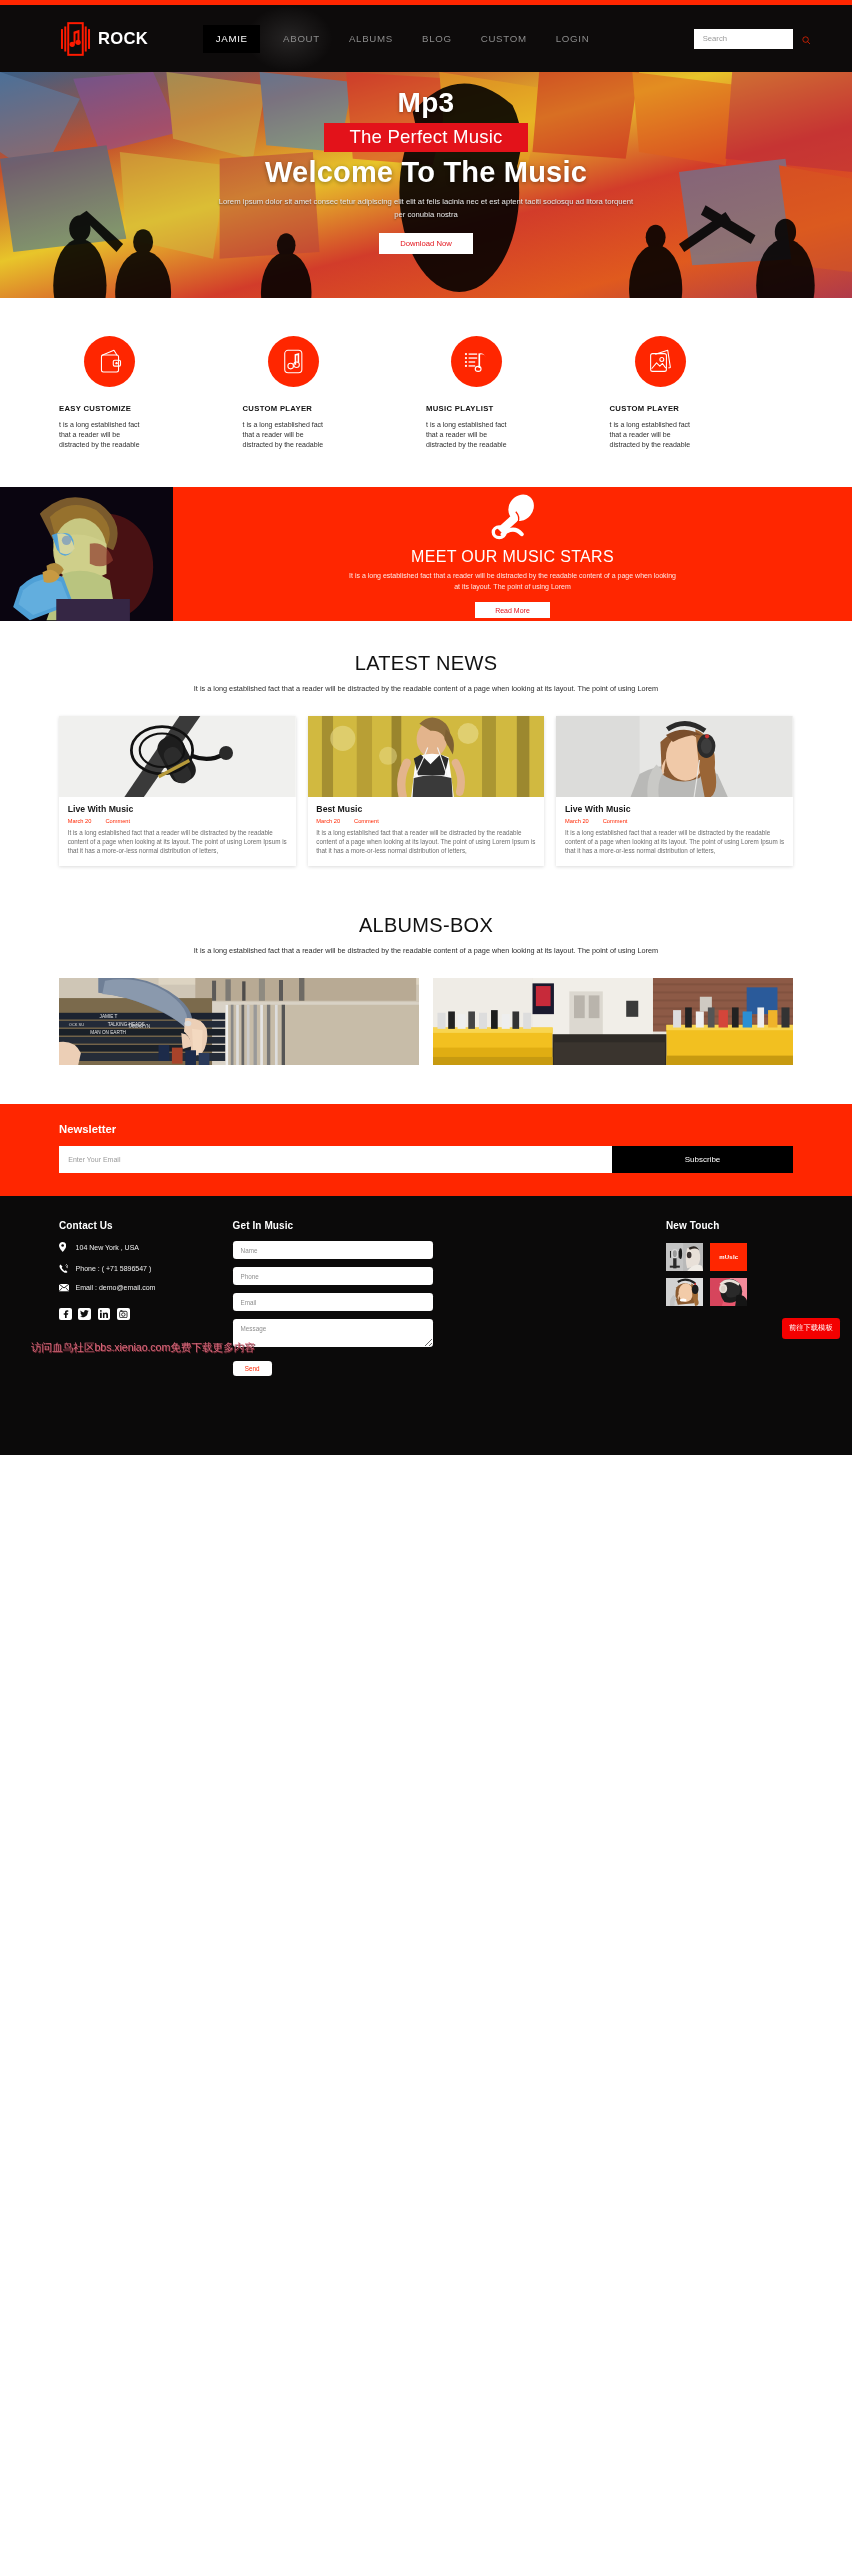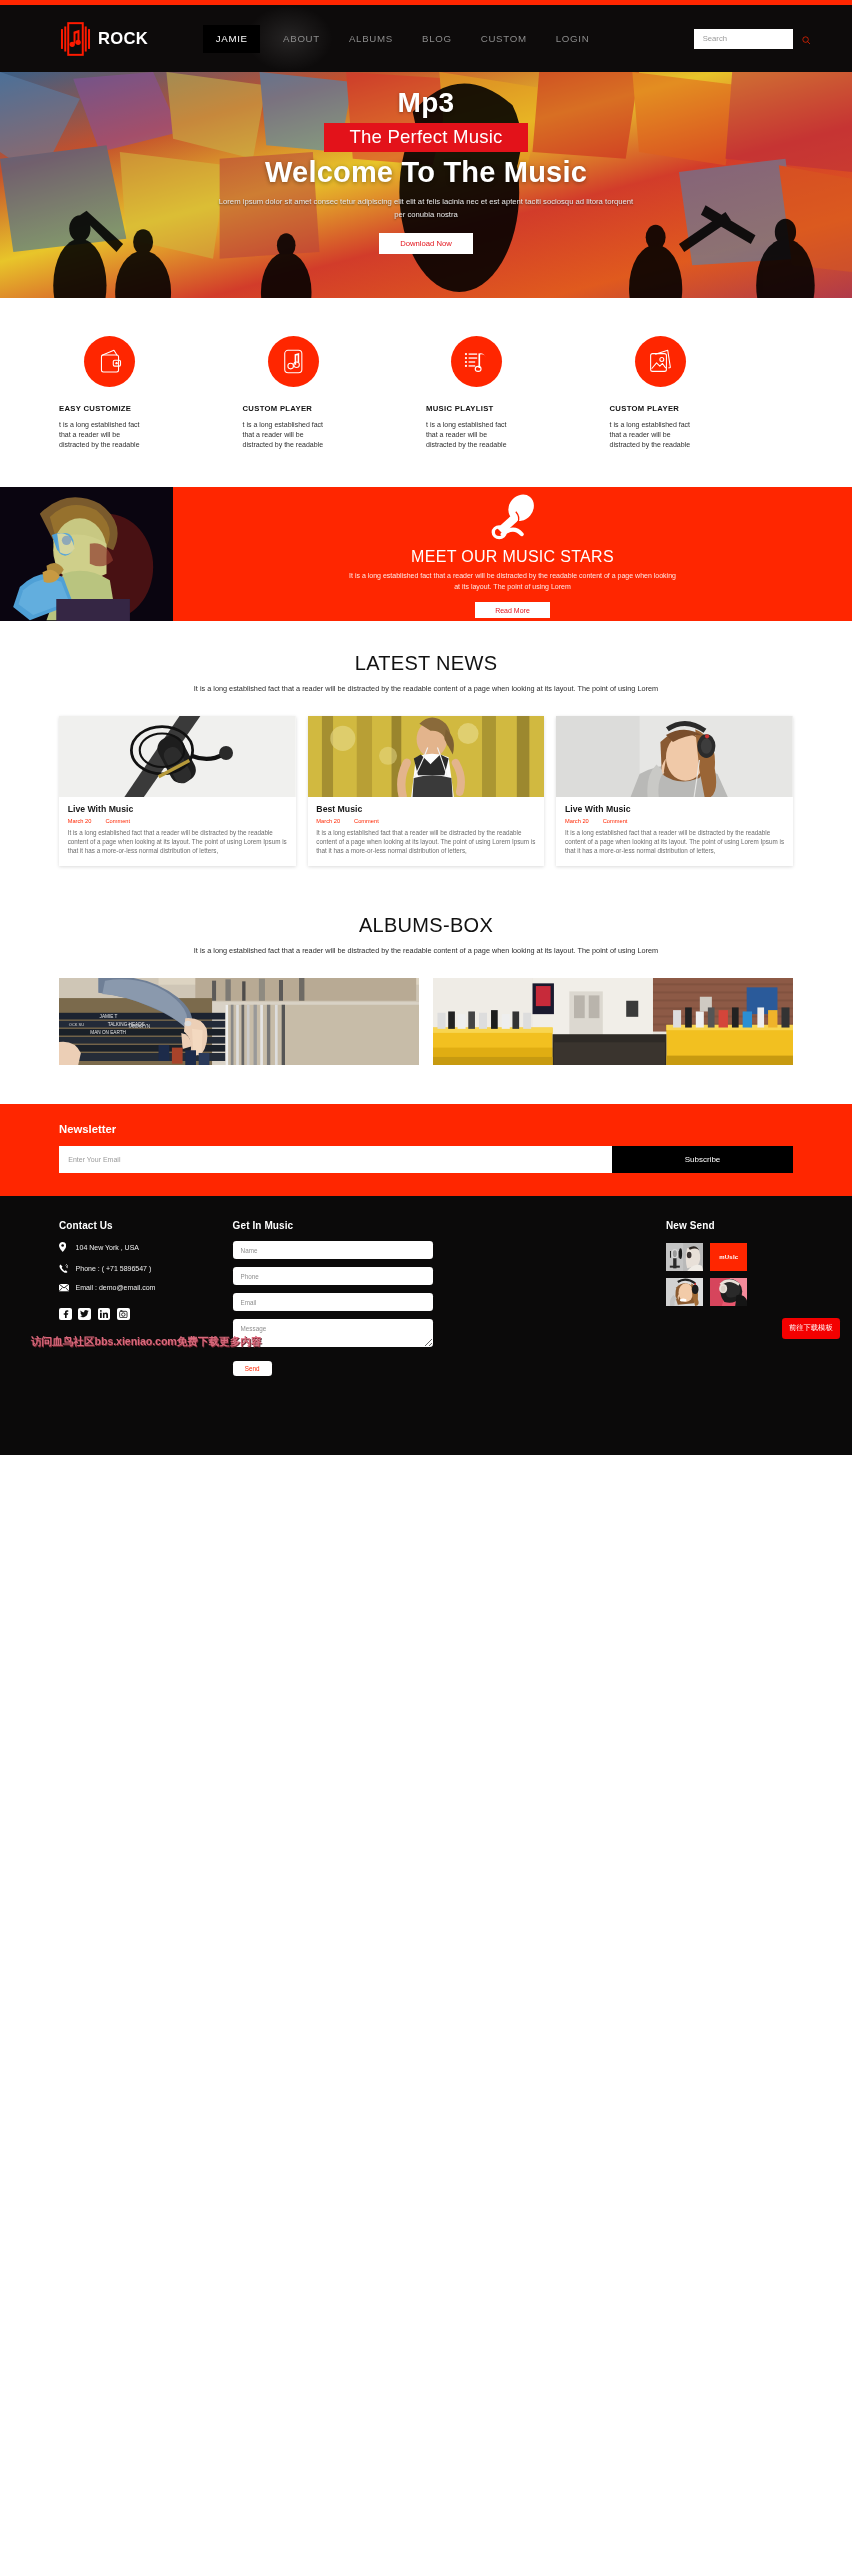--- a/index.html
+++ b/index.html
@@ -174,22 +174,22 @@
     background:#fff; color:#ff2600; font-size:6.3px; cursor:pointer;
     font-family:"Liberation Sans", sans-serif;
   }
 
   .music-grid { display:grid; grid-template-columns:37px 37px; gap:7.3px; margin-top:12px; }
   .music-cell { width:37px; height:28px; overflow:hidden; position:relative; }
   .music-red { background:#ff2600; display:flex; align-items:center; justify-content:center; }
   .music-red span { color:#fff; font-size:6px; font-weight:bold; letter-spacing:0.2px; }
 
   .watermark {
-    position:absolute; left:31px; bottom:27px;
-    font-size:10.7px; font-weight:bold; color:#d8697c;
+    position:absolute; left:31px; bottom:21px;
+    font-size:10.7px; font-weight:normal; color:#d8697c;
     text-shadow:0.7px 0.7px 0 #7e2a36, 1.3px 1.3px 0 rgba(0,0,0,.55);
     letter-spacing:-0.1px; white-space:nowrap;
   }
   .dl-btn {
     position:absolute; right:12px; bottom:37px; background:#f40000; color:#fff;
     border:0; border-radius:3.3px; padding:5.3px 7.3px; font-size:7.3px; cursor:pointer;
     font-family:"Liberation Sans", sans-serif;
   }
   .footer-spacer { height:79px; background:#0b0a0a; }
 </style>
@@ -688,21 +688,21 @@
       <div class="f-form">
         <input class="f-input" type="text" placeholder="Name" style="">
         <input class="f-input" type="text" placeholder="Phone" style="">
         <input class="f-input" type="email" placeholder="Email" style="">
         <textarea class="f-textarea" placeholder="Message" style=""></textarea>
         <button class="f-send">Send</button>
       </div>
     </div>
 
     <div class="f-col-music">
-      <div class="f-head">New Send</div>
+      <div class="f-head">New Touch</div>
       <div class="music-grid">
         <div class="music-cell">
           <svg width="37" height="28" viewBox="0 0 56 42" preserveAspectRatio="xMidYMid slice">
             <rect width="56" height="42" fill="#b9b9b9"></rect>
             <rect x="0" y="0" width="26" height="42" fill="#c4c4c4"></rect>
             <rect x="11" y="16" width="5" height="22" fill="#2a2a2a"></rect>
             <rect x="6" y="34" width="15" height="3" fill="#2a2a2a"></rect>
             <ellipse cx="13.5" cy="16" rx="5" ry="7" fill="#d8d8d8"></ellipse>
             <ellipse cx="13.5" cy="16" rx="3" ry="5" fill="#9a9a9a"></ellipse>
             <path d="M7 12 L7 22 M20 12 L20 22" stroke="#1f1f1f" stroke-width="1.6"></path>

